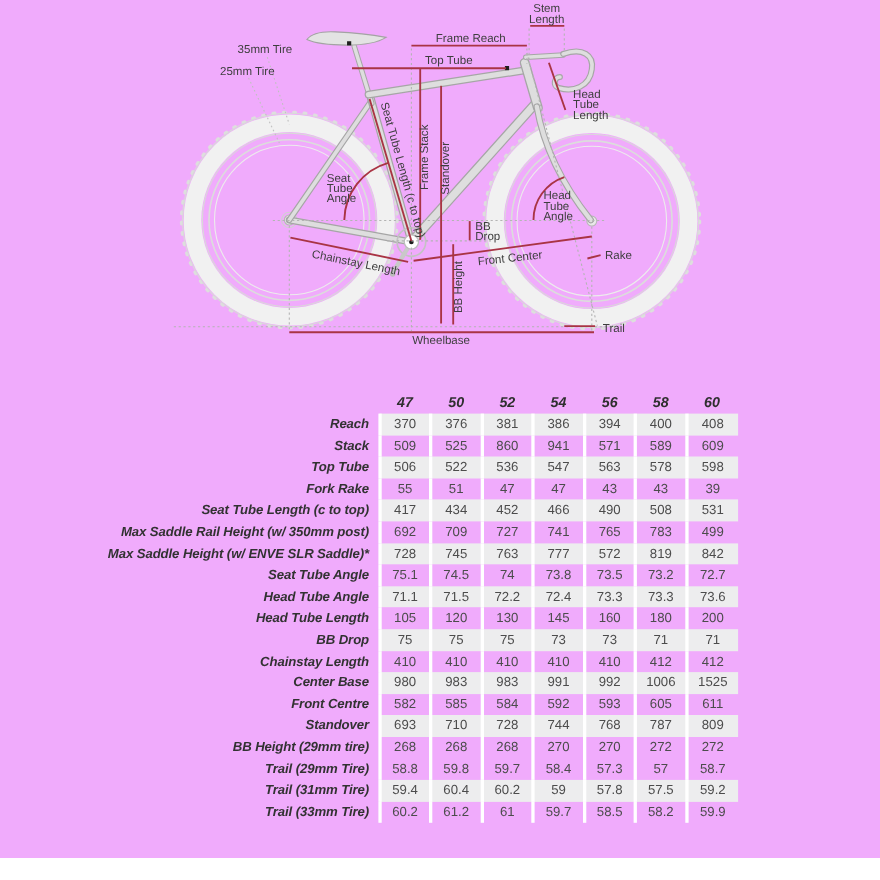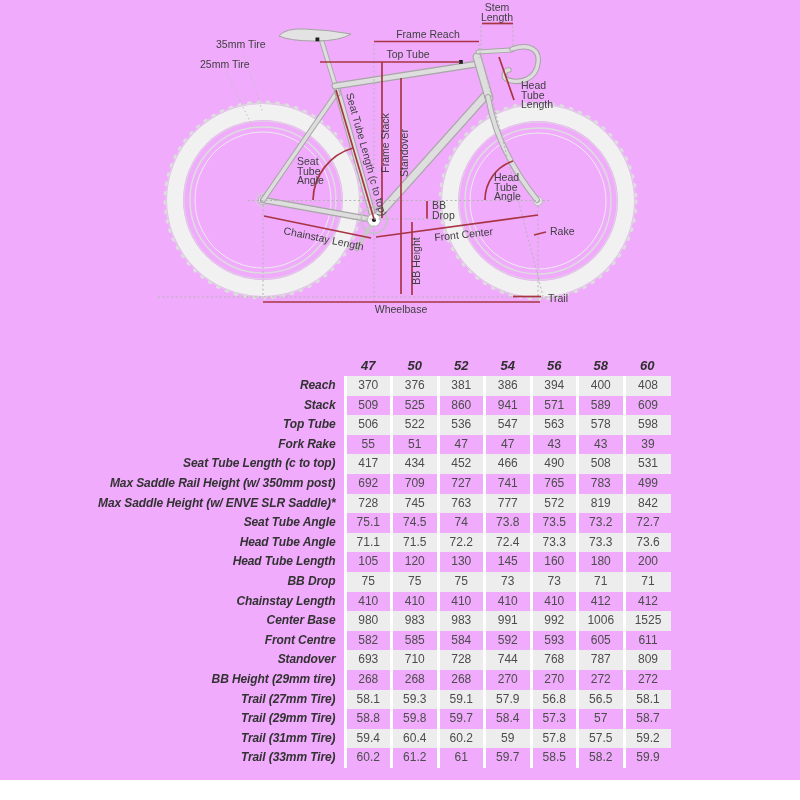--- a/index.html
+++ b/index.html
@@ -327,30 +327,20 @@
         <tr class="even">
           <td class="rowlabel">BB Height (29mm tire)</td>
           <td class="cell">268</td>
           <td class="cell">268</td>
           <td class="cell">268</td>
           <td class="cell">270</td>
           <td class="cell">270</td>
           <td class="cell">272</td>
           <td class="cell">272</td>
         </tr>
-        <tr class="odd">
-          <td class="rowlabel">Trail (27mm Tire)</td>
-          <td class="cell">58.1</td>
-          <td class="cell">59.3</td>
-          <td class="cell">59.1</td>
-          <td class="cell">57.9</td>
-          <td class="cell">56.8</td>
-          <td class="cell">56.5</td>
-          <td class="cell">58.1</td>
-        </tr>
         <tr class="even">
           <td class="rowlabel">Trail (29mm Tire)</td>
           <td class="cell">58.8</td>
           <td class="cell">59.8</td>
           <td class="cell">59.7</td>
           <td class="cell">58.4</td>
           <td class="cell">57.3</td>
           <td class="cell">57</td>
           <td class="cell">58.7</td>
         </tr>

